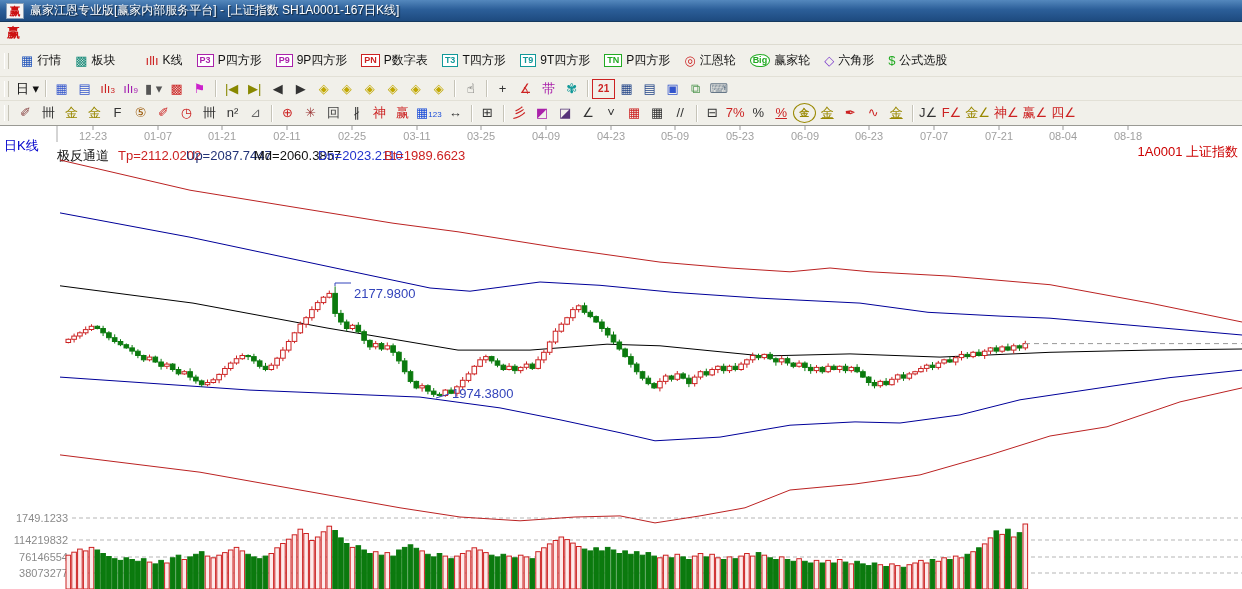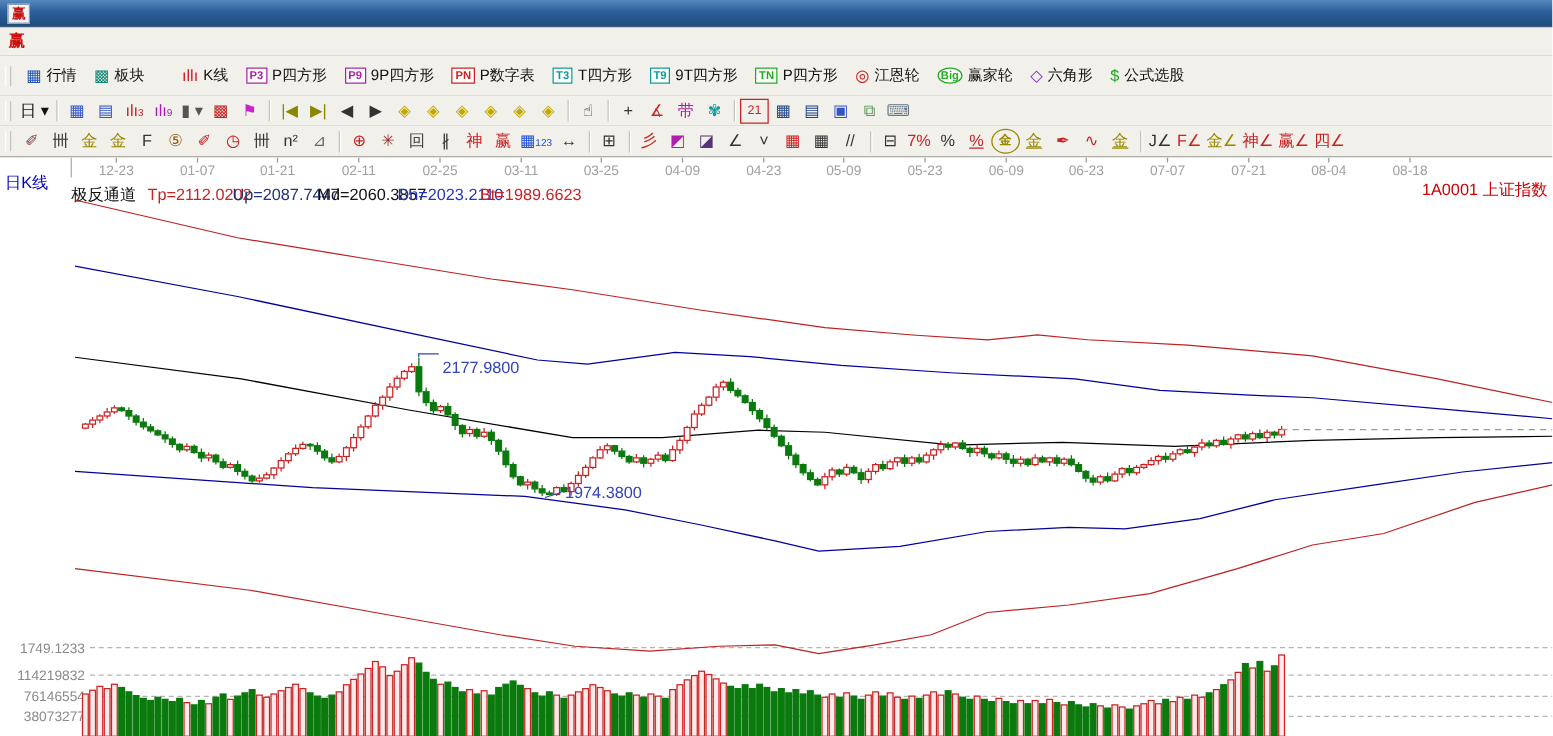--- a/index.html
+++ b/index.html
@@ -29,20 +29,21 @@
   .ticon.u{text-decoration:underline;}
   .sep{width:1px;height:17px;background:#c6c4b8;box-shadow:1px 0 0 #fff;margin:0 4px;flex:0 0 auto;}
   #chart{display:block;background:#fff;}
   svg text{font-family:"Liberation Sans","DejaVu Sans",sans-serif;}
 </style>
 </head>
 <body>
 
 <div class="titlebar">
   <span class="logo-badge">赢</span>
+  <span class="title-text">赢家江恩专业版[赢家内部服务平台] - [上证指数 SH1A0001-167日K线]</span>
 </div>
 
 <div class="menubar">
   <span class="menu-logo">赢</span>
 </div>
 
 <div class="toolbar" id="toolbar-main">
     <span class="handle"></span>
     <span class="tb-btn">
       <span class="tb-ic" style="color: rgb(34, 85, 187);">▦</span>
@@ -120,21 +121,21 @@
     <span class="ticon" style="color: rgb(194, 168, 0);">◈</span>
     <span class="ticon" style="color: rgb(194, 168, 0);">◈</span>
     <span class="sep"></span>
     <span class="ticon" style="color: rgb(51, 51, 51);">☝</span>
     <span class="sep"></span>
     <span class="ticon" style="color: rgb(51, 51, 51);">+</span>
     <span class="ticon" style="color: rgb(204, 34, 34);">∡</span>
     <span class="ticon" style="color: rgb(170, 34, 170);">带</span>
     <span class="ticon" style="color: rgb(17, 153, 153);">✾</span>
     <span class="sep"></span>
-    <span class="ticon" style="color: rgb(204, 34, 34); border: 1px solid rgb(204, 34, 34); font-size: 10px; font-weight: normal;">21</span>
+    <span class="ticon" style="color: rgb(204, 34, 34); border: 1px solid rgb(204, 34, 34); font-size: 10px; font-weight: bold;">21</span>
     <span class="ticon" style="color: rgb(34, 68, 136);">▦</span>
     <span class="ticon" style="color: rgb(34, 68, 136);">▤</span>
     <span class="ticon" style="color: rgb(51, 85, 204);">▣</span>
     <span class="ticon" style="color: rgb(85, 153, 85);">⧉</span>
     <span class="ticon" style="color: rgb(102, 119, 136);">⌨</span>
   </div>
 <div class="toolbar" id="toolbar-icons2">
     <span class="handle"></span>
     <span class="ticon" style="color: rgb(136, 68, 68);">✐</span>
     <span class="ticon" style="color: rgb(51, 51, 51);">卌</span>

